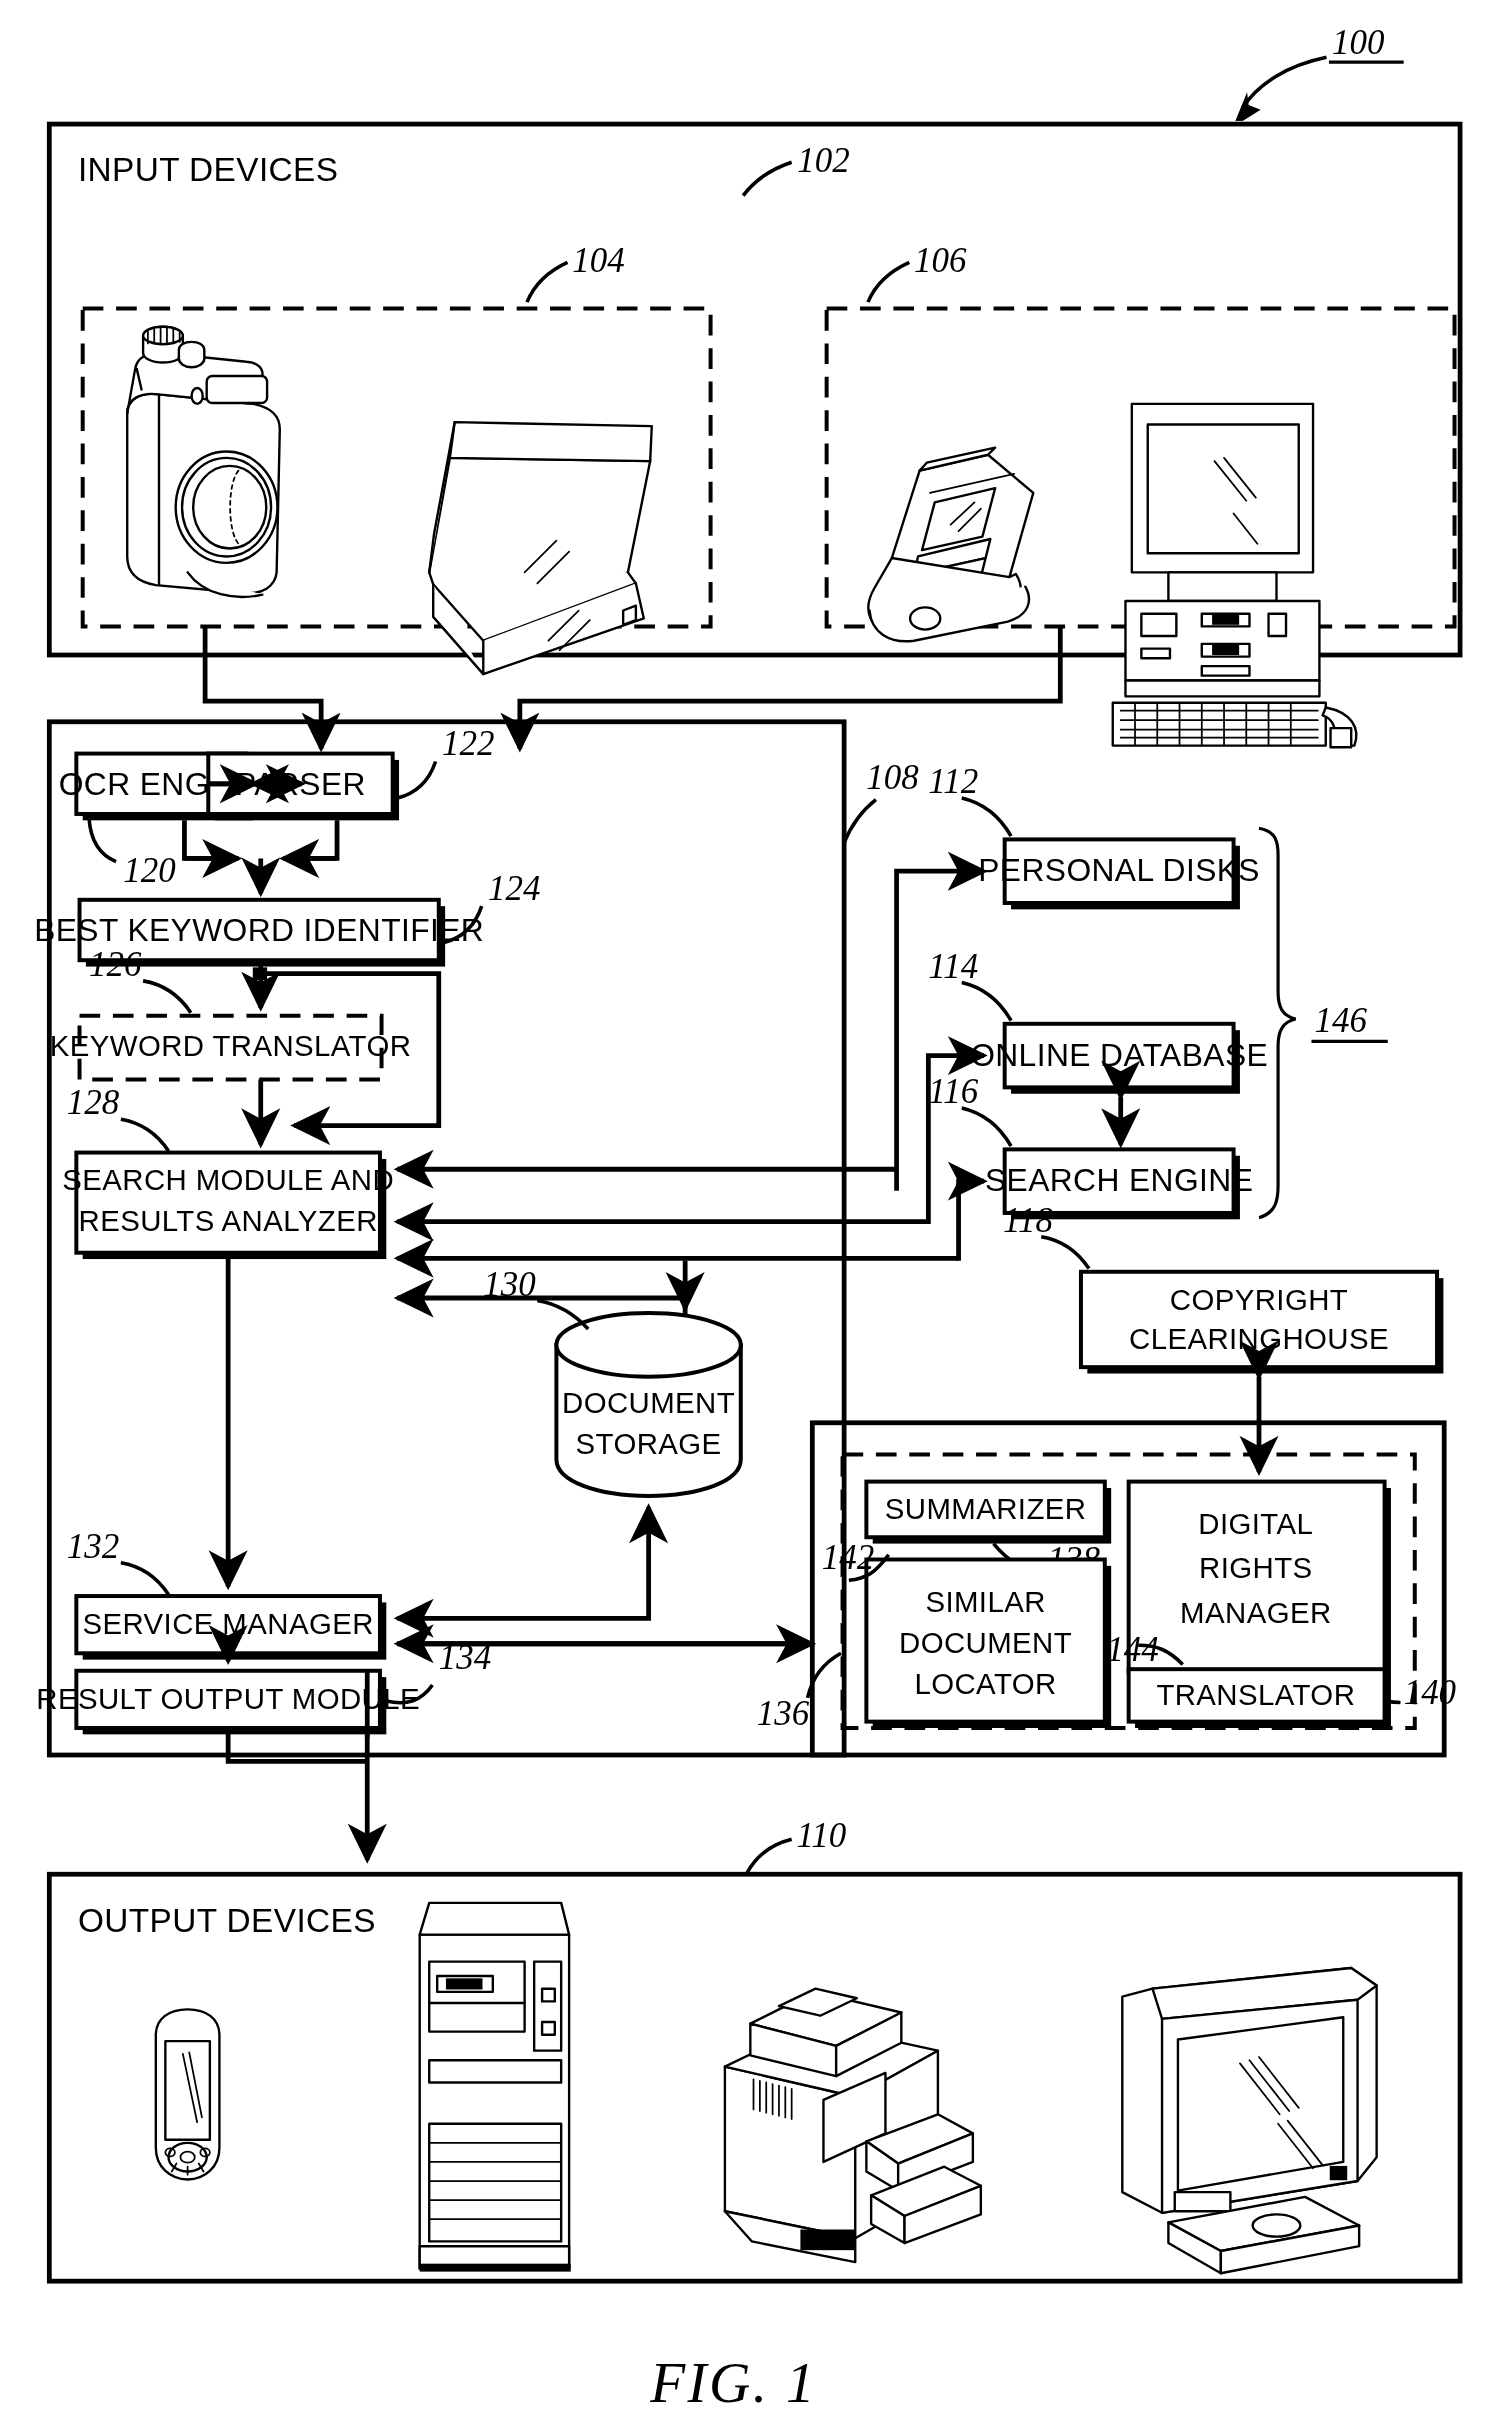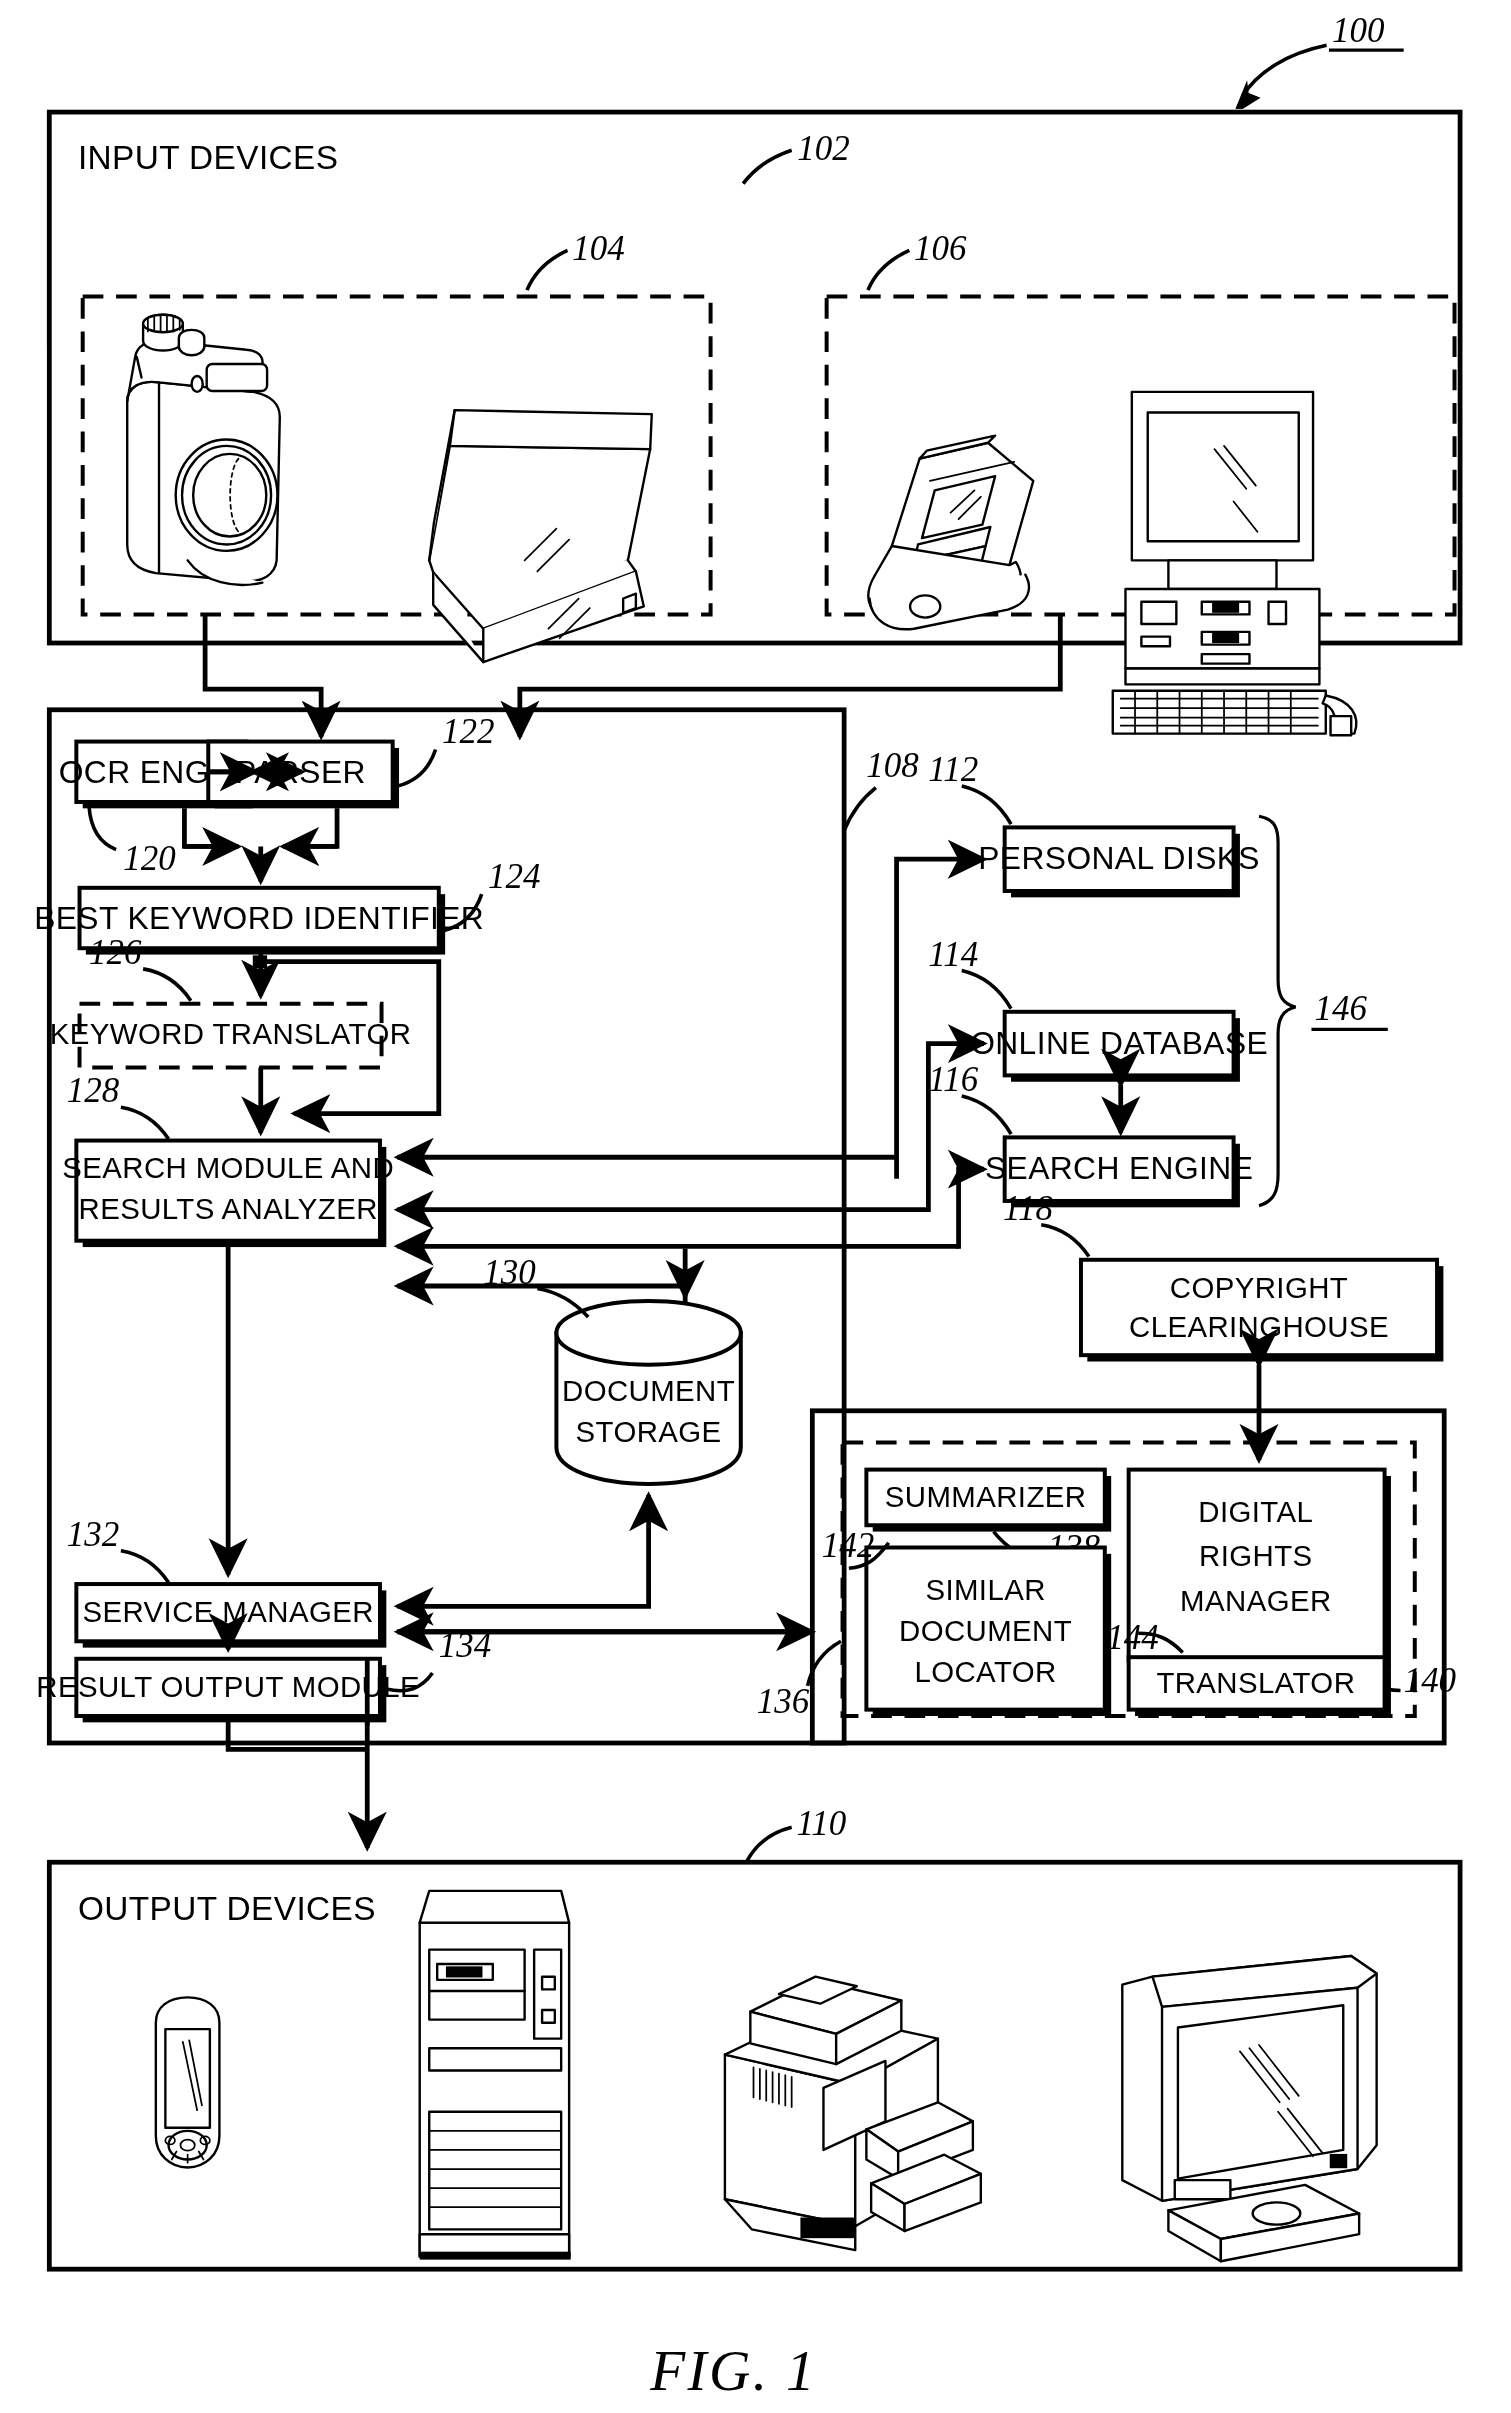--- a/index.html
+++ b/index.html
@@ -9,21 +9,21 @@
   }
   body {
     width: 1511px;
     height: 2413px;
     font-family: "Liberation Sans", sans-serif;
     position: relative;
     overflow: hidden;
   }
   #figure-root {
     position: absolute;
-    left: 0; top: 4px;
+    left: 0; top: 16px;
     width: 1511px;
     height: 2350px;
   }
   svg#diagram {
     display: block;
     width: 1511px;
     height: 2413px;
     background: #ffffff;
   }
   .blk-label {

